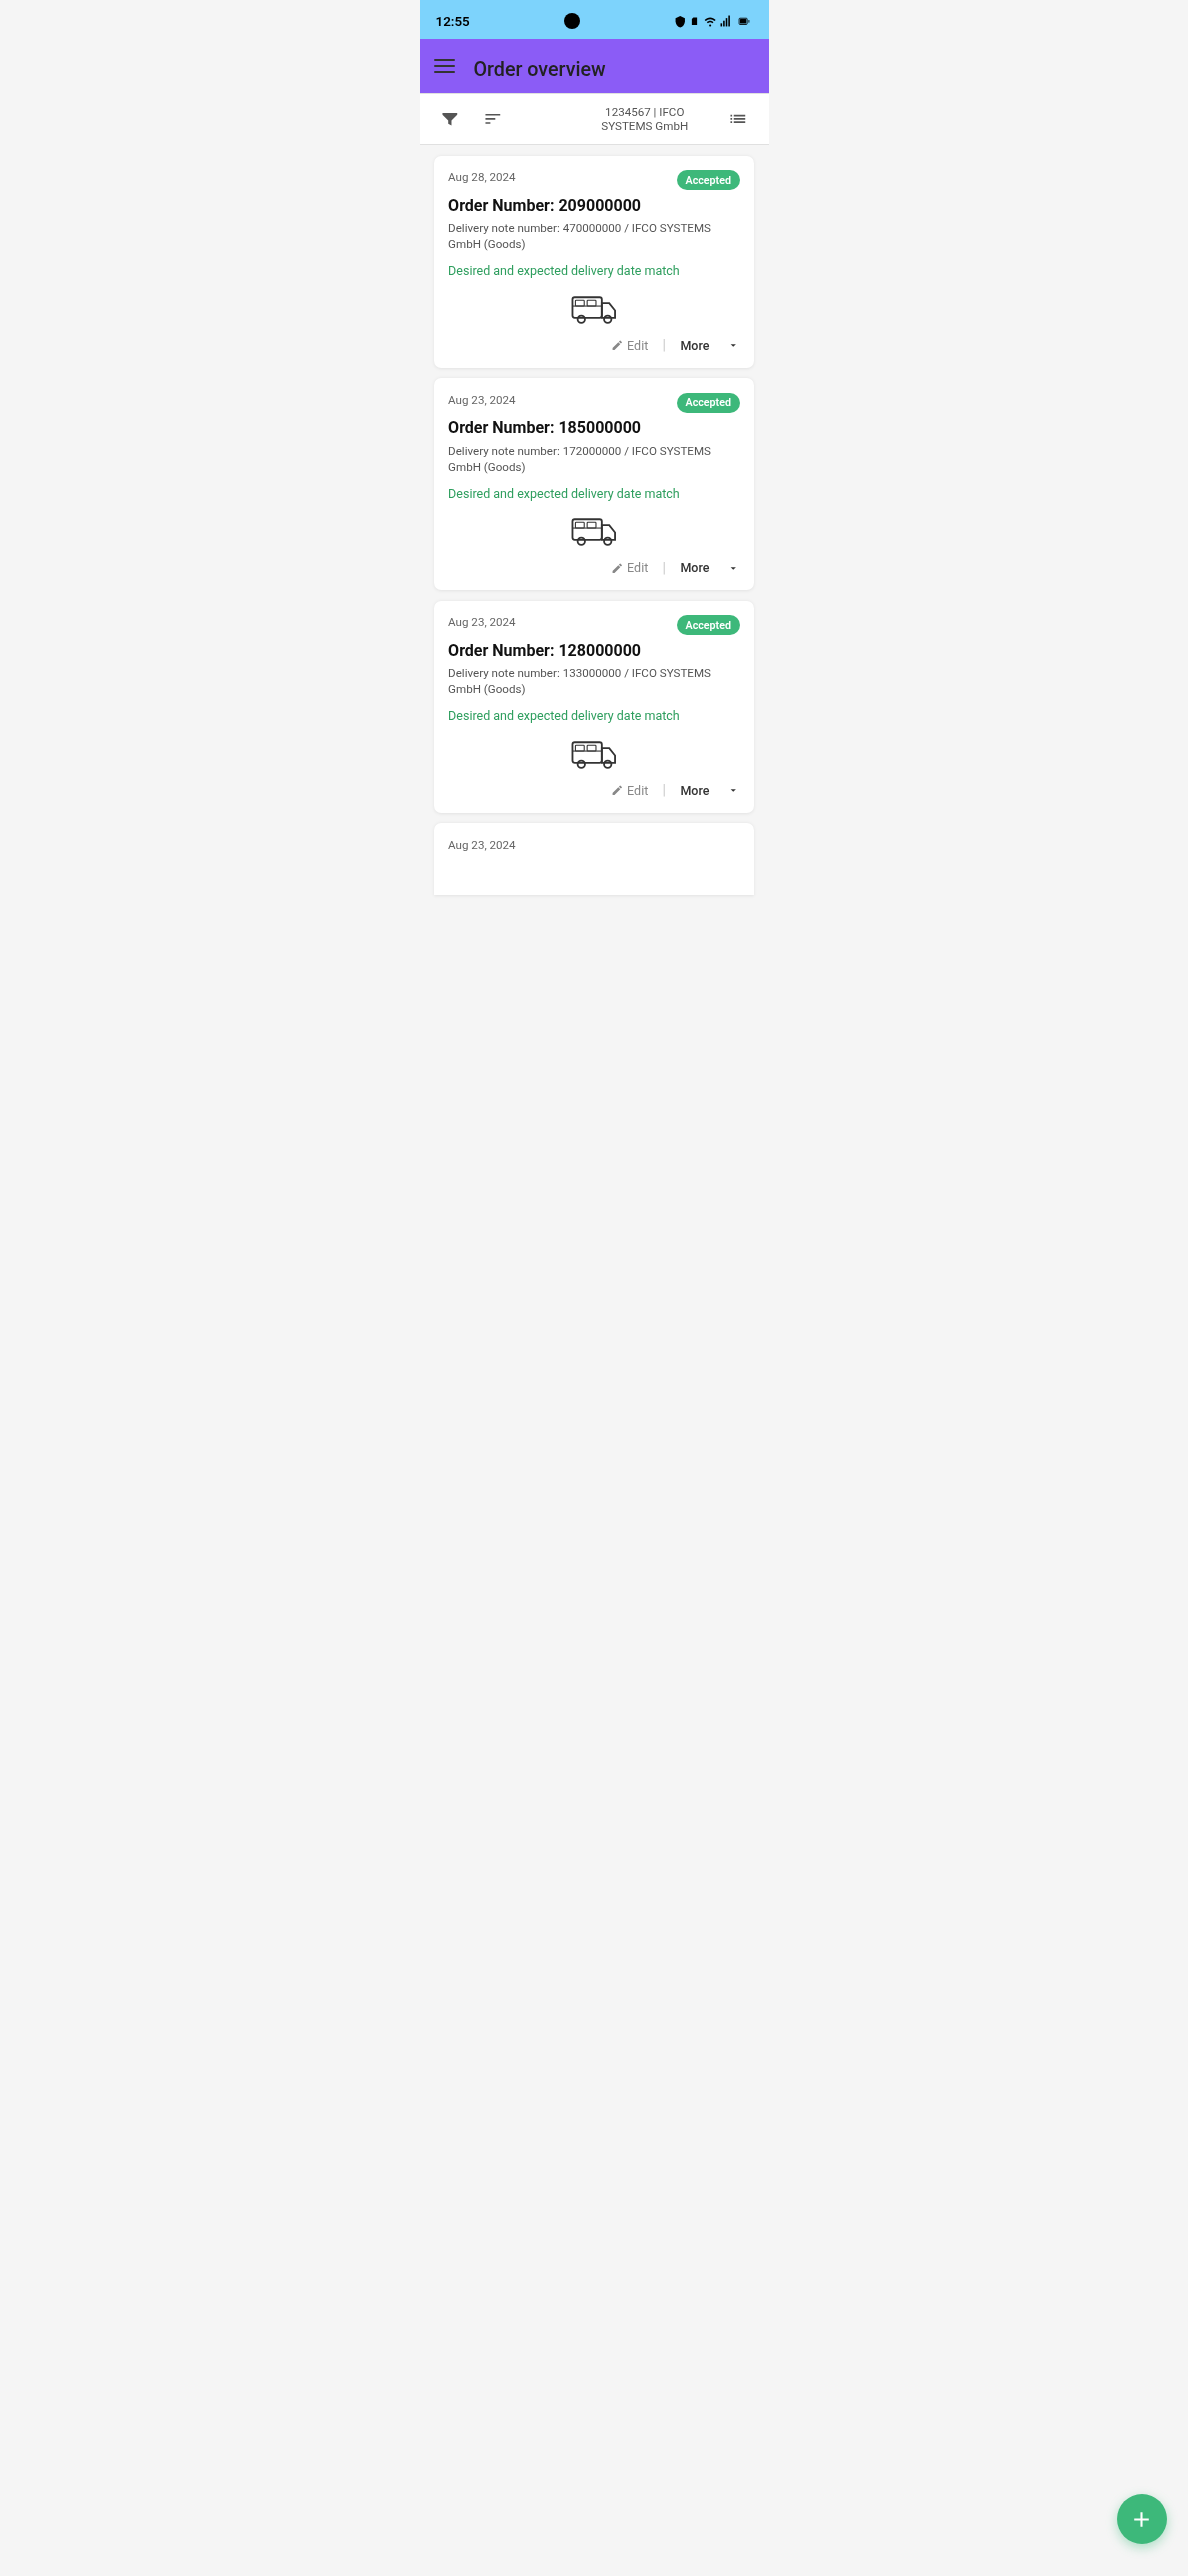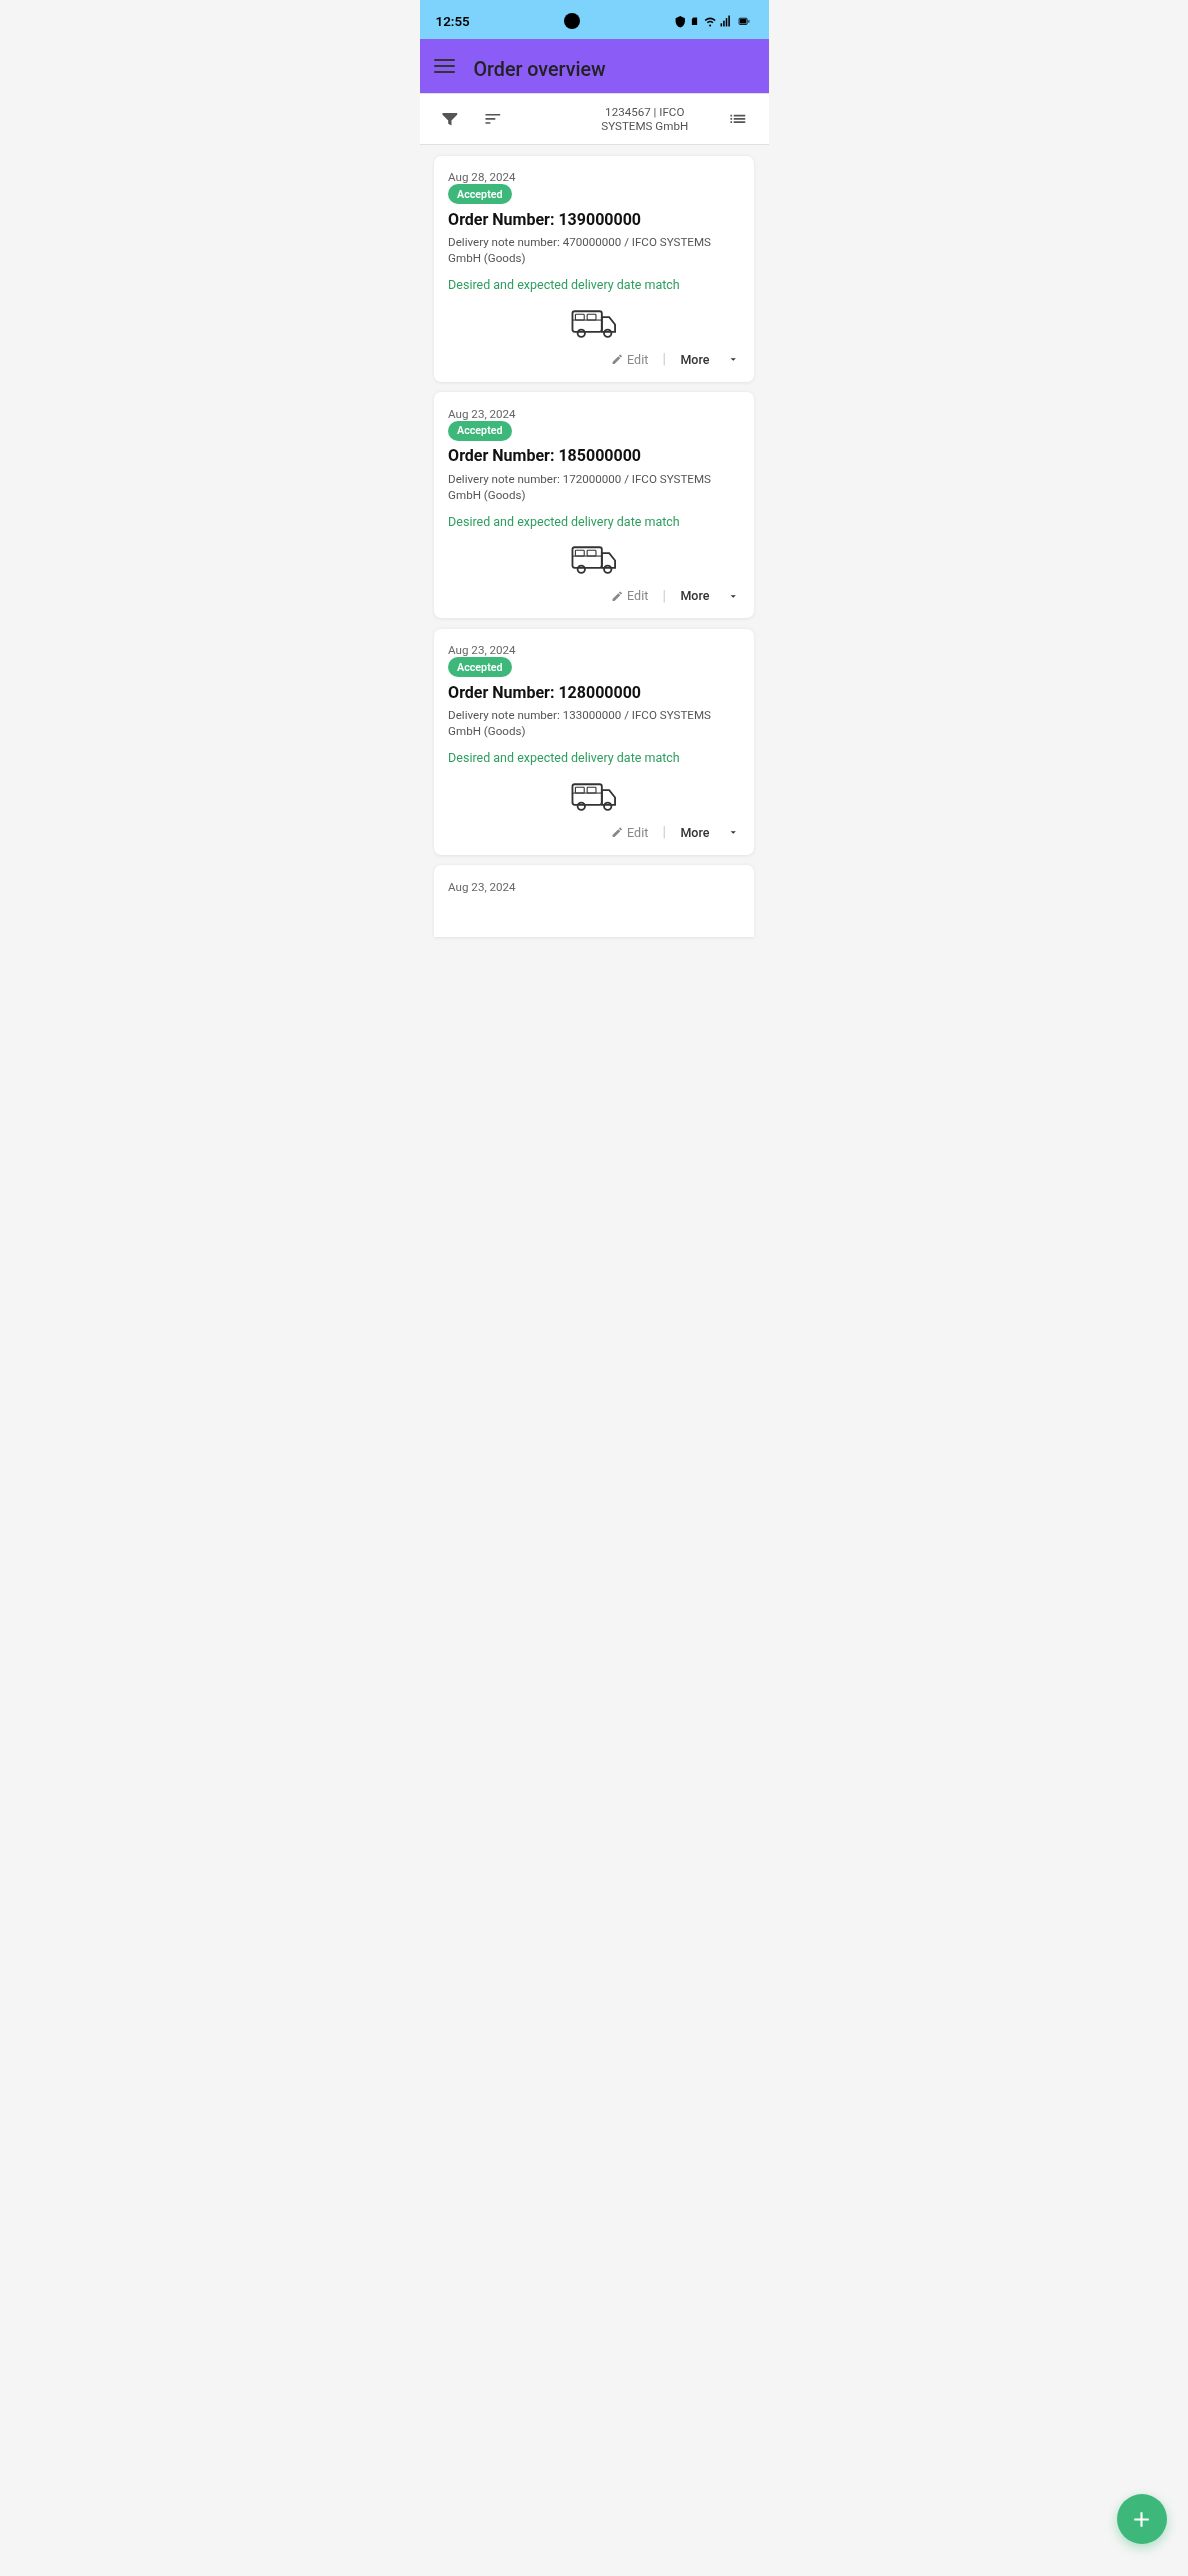--- a/index.html
+++ b/index.html
@@ -145,21 +145,20 @@
       border-radius: 7.2px;
       padding: 14.3px;
       box-shadow: 0 0.9px 3.6px rgba(0,0,0,0.08);
     }
 
     .order-card-header {
       display: flex;
       justify-content: space-between;
       align-items: flex-start;
       margin-bottom: 5.4px;
-      flex-direction: column;
     }
 
     .order-date {
       font-size: 11.6px;
       color: #666;
     }
 
     .status-badge {
       background: #3db87a;
       color: #fff;
@@ -335,21 +334,21 @@
   </div>
 </div>
 
 <div class="orders-list">
 
   <div class="order-card">
     <div class="order-card-header">
       <span class="order-date">Aug 28, 2024</span>
       <span class="status-badge">Accepted</span>
     </div>
-    <div class="order-number">Order Number: 139000000</div>
+    <div class="order-number">Order Number: 209000000</div>
     <div class="delivery-note">Delivery note number: 470000000 / IFCO SYSTEMS GmbH (Goods)</div>
     <div class="delivery-match">Desired and expected delivery date match</div>
     <div class="order-card-footer">
       <svg class="truck-icon" viewBox="0 0 64 48" fill="none" stroke="#333" stroke-width="2.5">
         <rect x="2" y="8" width="40" height="28" rx="3" stroke="#333"></rect>
         <path d="M42 16h10l8 10v10H42V16z" stroke="#333"></path>
         <circle cx="14" cy="38" r="5" stroke="#333"></circle>
         <circle cx="50" cy="38" r="5" stroke="#333"></circle>
         <line x1="2" y1="20" x2="42" y2="20" stroke="#333" stroke-width="1.5"></line>
         <rect x="6" y="12" width="12" height="8" rx="1" stroke="#333" stroke-width="1.5"></rect>

